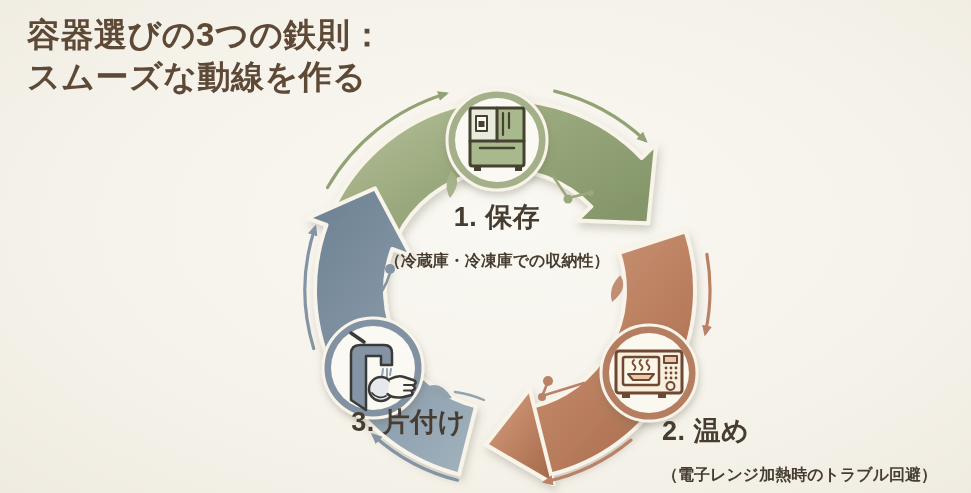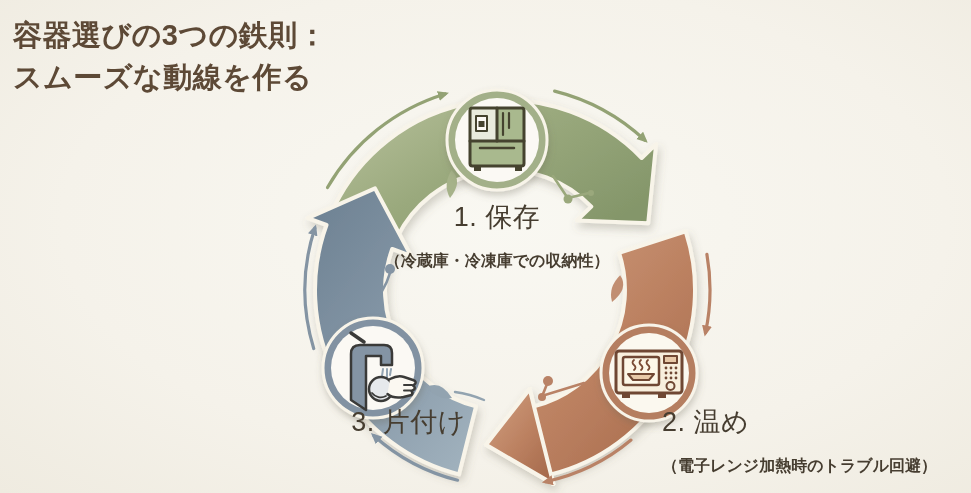--- a/index.html
+++ b/index.html
@@ -4,29 +4,29 @@
 <style>
   html,body{margin:0;padding:0;}
   body{
     width:971px;height:493px;overflow:hidden;position:relative;
     font-family:"Liberation Sans","DejaVu Sans",sans-serif;
     background:radial-gradient(ellipse at 52% 45%, #f9f8f2 0%, #f5f2ea 62%, #efebe0 100%);
   }
   .stage{position:absolute;inset:0;}
   svg.diagram{position:absolute;left:0;top:0;}
   .title{
-    position:absolute;left:13px;top:14px;
-    font-size:29px;font-weight:700;line-height:42px;
+    position:absolute;left:27px;top:14px;
+    font-size:33px;font-weight:700;line-height:42px;
     color:#5d4936;letter-spacing:0.5px;
   }
   .step-label{position:absolute;color:#463d30;}
-  .step-main{font-size:27px;font-weight:400;line-height:31px;letter-spacing:0.5px;}
+  .step-main{font-size:27px;font-weight:700;line-height:31px;letter-spacing:0.5px;}
   .step-sub{font-size:16px;font-weight:700;line-height:20px;margin-top:18px;letter-spacing:0px;}
   .lbl1{left:337px;top:202px;width:320px;text-align:center;}
-  .lbl2{left:662px;top:407px;width:300px;text-align:left;}
+  .lbl2{left:662px;top:416px;width:300px;text-align:left;}
   .lbl3{left:146px;top:407px;width:320px;text-align:right;}
 </style>
 </head>
 <body>
 
 <div class="stage">
 
   <svg class="diagram" width="971" height="493" viewBox="0 0 971 493" aria-hidden="true">
     <defs>
       <linearGradient id="gGreen" x1="0" y1="0" x2="1" y2="0.7">

